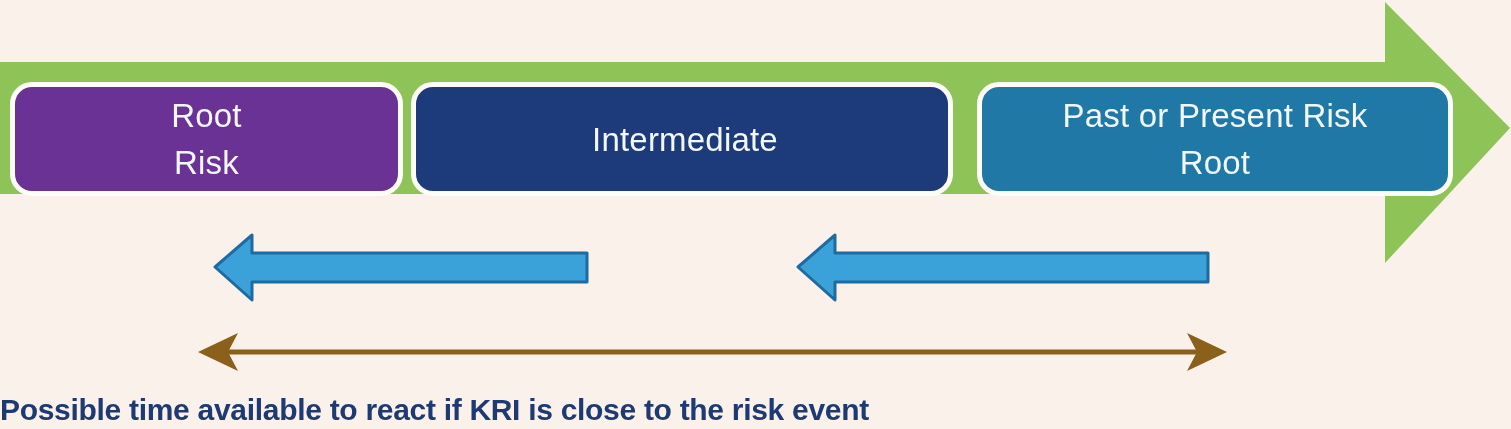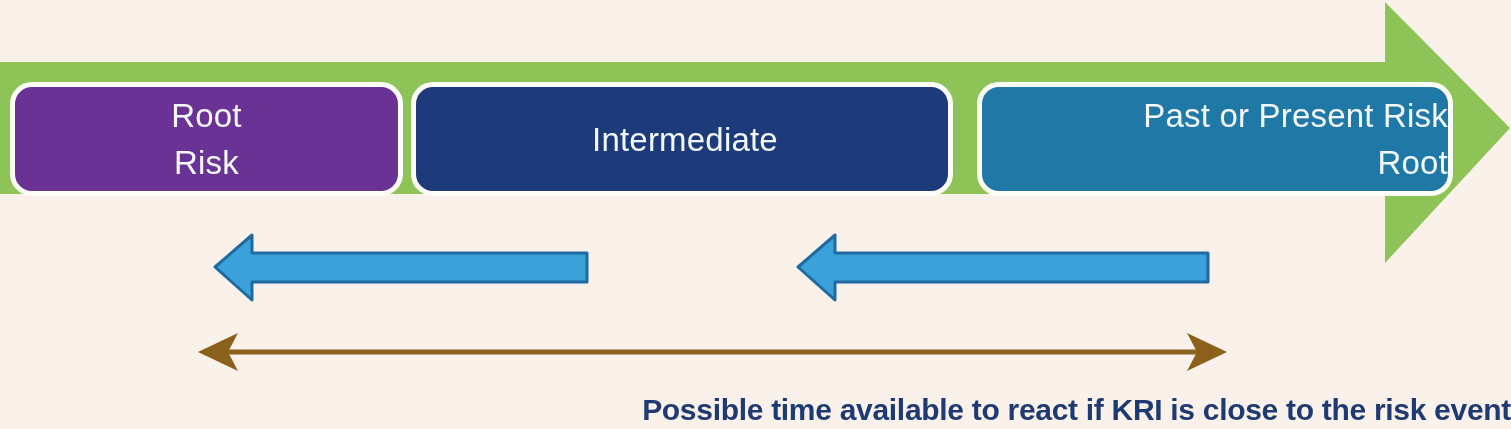--- a/index.html
+++ b/index.html
@@ -36,21 +36,21 @@
     line-height: 47px;
     font-weight: 400;
     letter-spacing: 0.2px;
     white-space: nowrap;
   }
   .caption {
     position: absolute;
     left: 0;
     top: 391px;
     width: 1511px;
-    text-align: right;
+    text-align: left;
     font-size: 30px;
     line-height: 37px;
     font-weight: 700;
     letter-spacing: -0.3px;
     white-space: nowrap;
   }
 </style>
 </head>
 <body>
 
@@ -73,20 +73,20 @@
 
   <div class="stage-box" style="left: 10px; width: 393px; background-color: rgb(106, 50, 149);">
     <span class="stage-line">Root</span>
     <span class="stage-line">Risk</span>
   </div>
 
   <div class="stage-box" style="left: 411px; width: 542px; background-color: rgb(29, 58, 122); padding-left: 6px;">
     <span class="stage-line">Intermediate</span>
   </div>
 
-  <div class="stage-box" style="left: 977px; width: 476px; background-color: rgb(31, 120, 166); align-items: flex-end;">
+  <div class="stage-box" style="left: 977px; width: 476px; background-color: rgb(31, 120, 166);">
     <span class="stage-line">Past or Present Risk</span>
     <span class="stage-line">Root</span>
   </div>
 
   <div class="caption" style="color: rgb(30, 58, 114);">Possible time available to react if KRI is close to the risk event</div>
 
 </div>
 
 </body></html>

